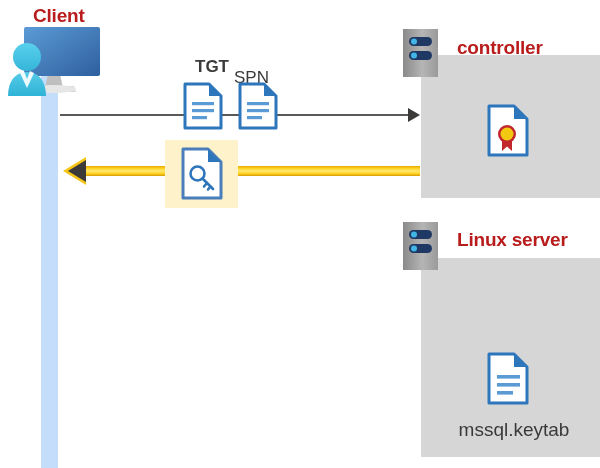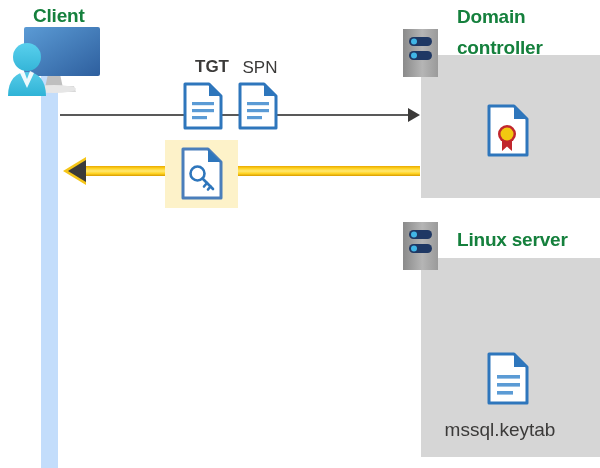--- a/index.html
+++ b/index.html
@@ -13,21 +13,21 @@
     height: 468px;
     background: #ffffff;
     overflow: hidden;
     font-family: "Liberation Sans", sans-serif;
   }
 
   
   .hdr {
     position: absolute;
     font-weight: bold;
-    color: #15803d;
+    color: #b91c1c;
     font-size: 19px;
     line-height: 23px;
     letter-spacing: -0.2px;
   }
   .small-label {
     position: absolute;
     color: #3b3a39;
     font-size: 17px;
     line-height: 20px;
   }
@@ -137,21 +137,21 @@
       <path d="M15 35 L22 50 L29 35 L25 33 L22 41 L19 33 Z" fill="#ffffff" opacity="0.9"></path>
 
       <circle cx="22" cy="19" r="14" fill="url(#head)"></circle>
     </svg>
   </div>
 
   <div class="gray-line" style="left:60px; top:114px; width:350px; height:2px;"></div>
   <div class="arrow-head-right" style="left:408px; top:108px;"></div>
 
   <div class="small-label" style="left:179px; top:57px; width:50px; text-align:right;font-weight:bold;">TGT</div>
-  <div class="small-label" style="left:234px; top:58px; width:52px; text-align:center;">SPN</div>
+  <div class="small-label" style="left:234px; top:68px; width:52px; text-align:left;">SPN</div>
 
   <div class="doc-wrap" style="left:183px; top:82px; width:40px; height:48px;">
     <svg width="40" height="48" viewBox="0 0 40 48">
       <path d="M2 2 L26 2 L38 14 L38 46 L2 46 Z" fill="#ffffff" stroke="#2e76bc" stroke-width="3" stroke-linejoin="round"></path>
       <path d="M26 2 L38 14 L26 14 Z" fill="#2e76bc"></path>
       <rect x="9" y="20" width="22" height="3.2" fill="#5b9bd5"></rect>
       <rect x="9" y="27" width="22" height="3.2" fill="#5b9bd5"></rect>
       <rect x="9" y="34" width="15" height="3.2" fill="#5b9bd5"></rect>
     </svg>
   </div>
@@ -198,21 +198,20 @@
         </linearGradient>
       </defs>
       <rect x="0" y="0" width="35" height="48" fill="url(#chassis)"></rect>
       <rect x="6" y="8" width="23" height="9" rx="4.5" fill="#1f3864"></rect>
       <circle cx="11" cy="12.5" r="3" fill="#41b6e6"></circle>
       <rect x="6" y="22" width="23" height="9" rx="4.5" fill="#1f3864"></rect>
       <circle cx="11" cy="26.5" r="3" fill="#41b6e6"></circle>
     </svg>
   </div>
 
-  <div class="hdr" style="left:457px; top:5px; width:140px;">Domain</div>
   <div class="hdr" style="left:457px; top:36px; width:140px;">controller</div>
 
   <div class="doc-wrap" style="left:487px; top:104px; width:42px; height:53px;">
     <svg width="42" height="53" viewBox="0 0 42 53">
       <path d="M2 2 L27 2 L40 15 L40 51 L2 51 Z" fill="#ffffff" stroke="#2e76bc" stroke-width="3" stroke-linejoin="round"></path>
       <path d="M27 2 L40 15 L27 15 Z" fill="#2e76bc"></path>
 
       <path d="M15 34 L15 47 L20 42.5 L25 47 L25 34 Z" fill="#c1272d"></path>
 
       <circle cx="20" cy="30" r="9" fill="#c1272d"></circle>
@@ -238,15 +237,15 @@
   <div class="doc-wrap" style="left:487px; top:352px; width:42px; height:53px;">
     <svg width="42" height="53" viewBox="0 0 42 53">
       <path d="M2 2 L27 2 L40 15 L40 51 L2 51 Z" fill="#ffffff" stroke="#2e76bc" stroke-width="3" stroke-linejoin="round"></path>
       <path d="M27 2 L40 15 L27 15 Z" fill="#2e76bc"></path>
       <rect x="10" y="23" width="23" height="3.6" fill="#5b9bd5"></rect>
       <rect x="10" y="31" width="23" height="3.6" fill="#5b9bd5"></rect>
       <rect x="10" y="39" width="16" height="3.6" fill="#5b9bd5"></rect>
     </svg>
   </div>
 
-  <div class="file-caption" style="left:421px; top:419px; width:158px;">mssql.keytab</div>
+  <div class="file-caption" style="left:421px; top:419px; width:158px;padding-left:14px;">mssql.keytab</div>
 
 </div>
 
 </body></html>

